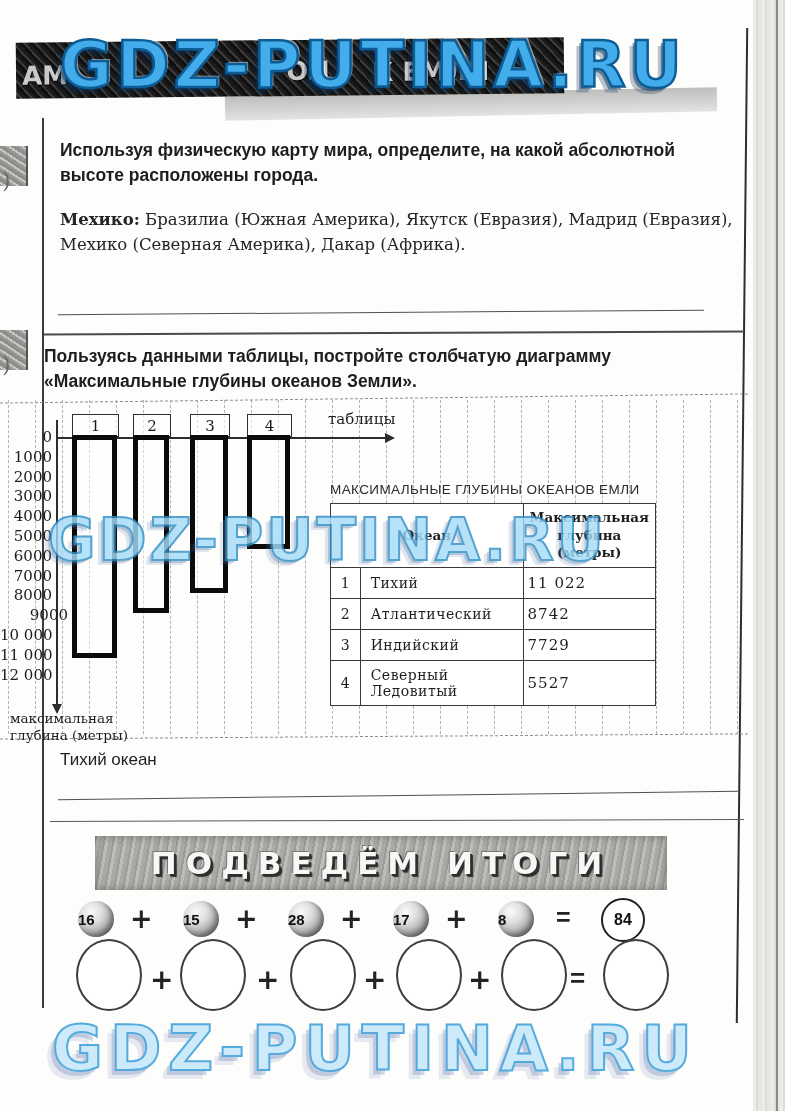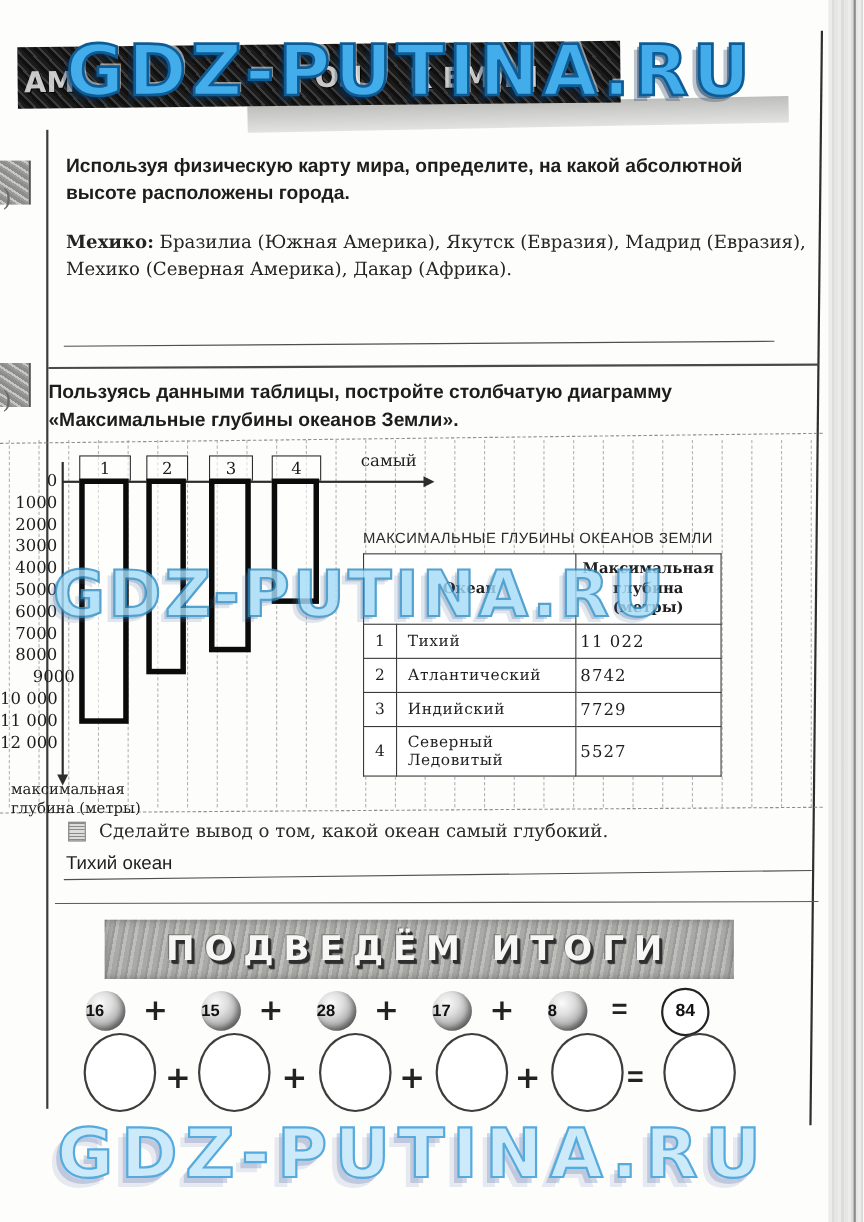--- a/index.html
+++ b/index.html
@@ -166,28 +166,28 @@
   <div class="bold-task">«Максимальные глубины океанов Земли».</div>
 </div>
 
 <div class="chart-region">
   <div class="grid-top"></div>
   <div class="grid-bottom"></div>
   <div class="yaxis"></div>
   <div class="yaxis-arrow"></div>
   <div class="zero-line"></div>
   <div class="x-arrow"></div>
-  <div class="x-label">самый</div>
+  <div class="x-label">таблицы</div>
   <div class="ylabel">
     <div>максимальная</div>
     <div>глубина (метры)</div>
   </div>
 
   <div class="otable-wrap">
-    <div class="otable-title">МАКСИМАЛЬНЫЕ ГЛУБИНЫ ОКЕАНОВ ЗЕМЛИ</div>
+    <div class="otable-title">МАКСИМАЛЬНЫЕ ГЛУБИНЫ ОКЕАНОВ ЕМЛИ</div>
     <table class="otable">
       <tbody>
           <tr>
         <th colspan="2">Океан</th>
         <th>Максимальная глубина (метры)</th>
       </tr>
       <tr>
         <td class="num">1</td>
         <td class="oname">Тихий</td>
         <td class="odepth">11 022</td>
@@ -257,24 +257,20 @@
     <div class="cat-box" style="left: 247px; width: 43px;">4</div>
     <div class="bar" title="Тихий: 11022" style="left: 72px; width: 45px; height: 223.236px;"></div>
     <div class="bar" title="Атлантический: 8742" style="left: 133px; width: 36px; height: 178.092px;"></div>
     <div class="bar" title="Индийский: 7729" style="left: 190px; width: 38px; height: 158.034px;"></div>
     <div class="bar" title="Северный Ледовитый: 5527" style="left: 247px; width: 43px; height: 114.435px;"></div>
   </div>
 
 <div class="wm wm-mid">GDZ-PUTINA.RU</div>
 
 <div class="conclusion-block">
-  <div class="bullet-row" style="margin-top:0;">
-    <span class="bullet-sq"></span>
-    <span class="serif-line" style="font-size:16.5px;">Сделайте вывод о том, какой океан самый глубокий.</span>
-  </div>
   <div class="answer" style="margin-top:6px;">Тихий океан</div>
 </div>
 <div class="answer-line a-line-2"></div>
 <div class="divider2"></div>
 
 <div class="sum-banner">
   <span class="txt">ПОДВЕДЁМ ИТОГИ</span>
 </div>
 
 <div class="sum-wrap">

